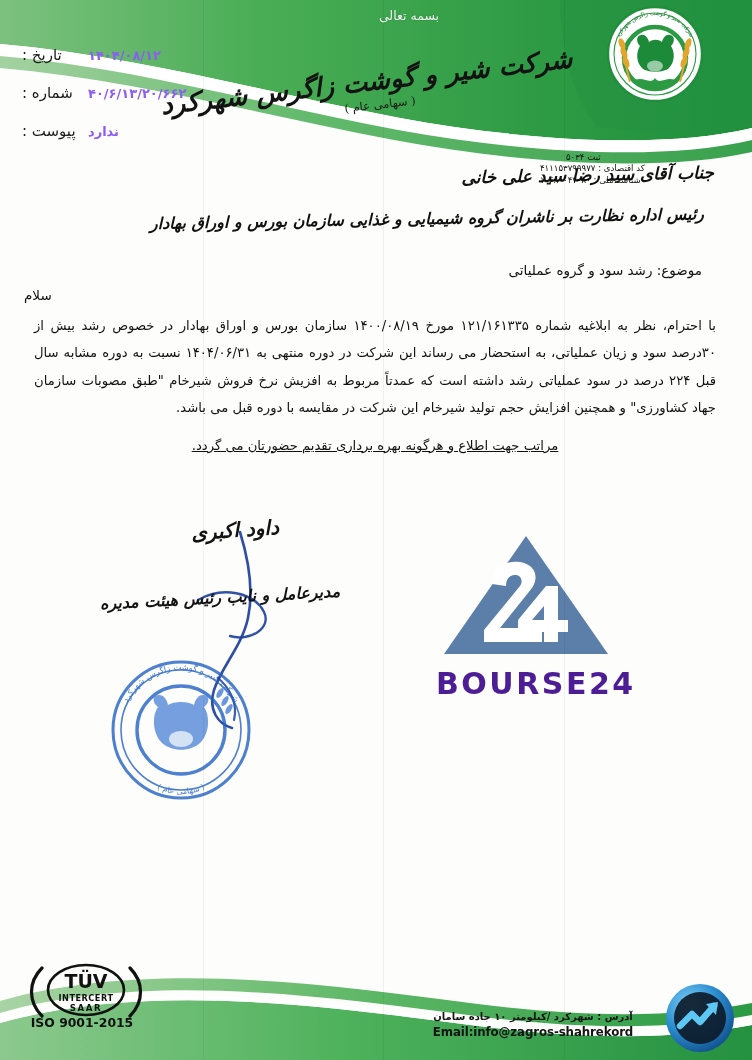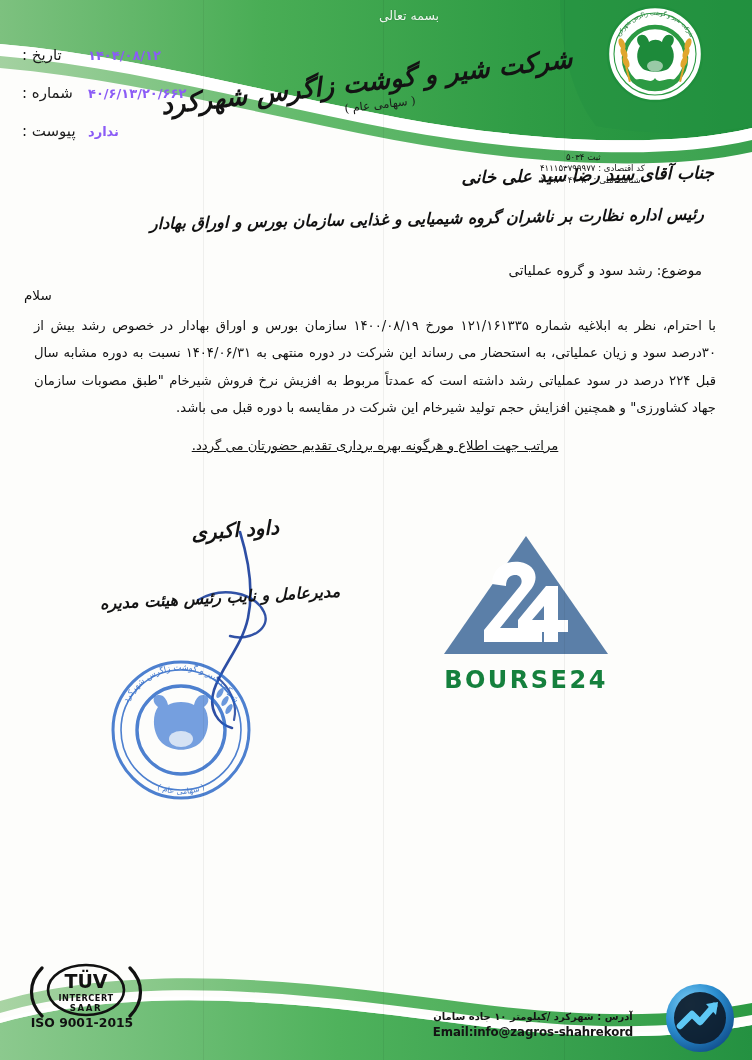--- a/index.html
+++ b/index.html
@@ -279,24 +279,24 @@
     position: absolute;
     top: 528px;
     left: 436px;
     width: 180px;
     height: 165px;
     z-index: 11;
     text-align: center;
   }
   .bourse-label {
     font-family: "DejaVu Sans", sans-serif;
-    font-size: 24px;
+    font-size: 30px;
     font-weight: bold;
     letter-spacing: 2.5px;
-    color: #15803d;
+    color: #4c1d95;
     margin-top: 2px;
     direction: ltr;
   }
 
   
   .footer-wrap {
     position: absolute;
     bottom: 0; left: 0;
     width: 752px;
     height: 115px;

